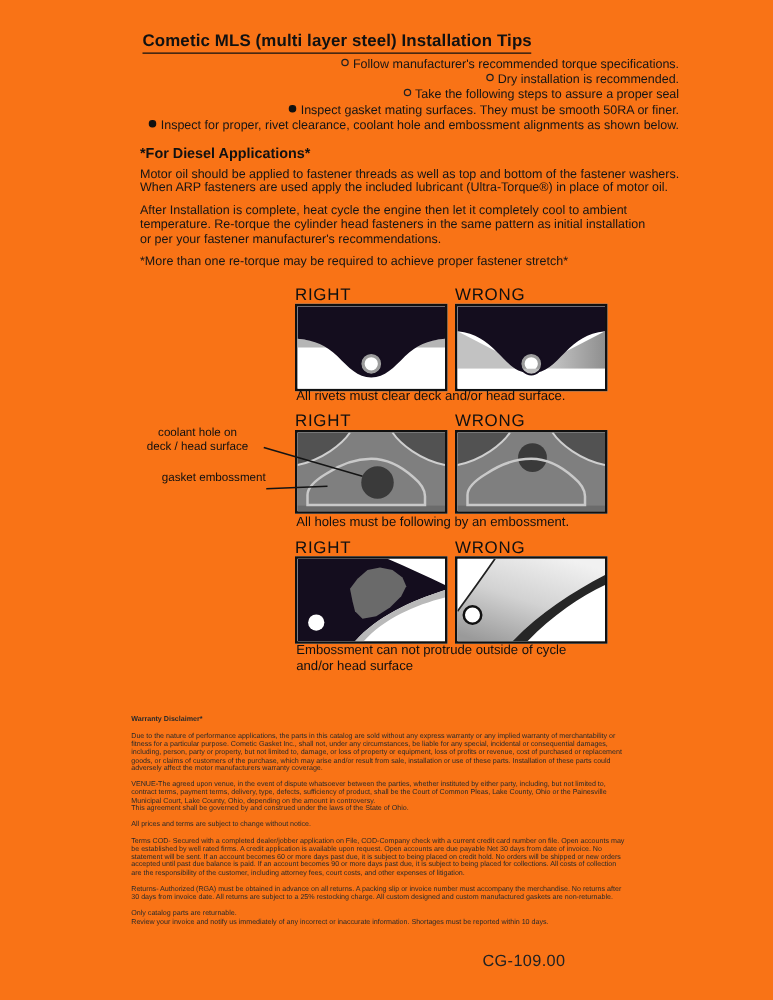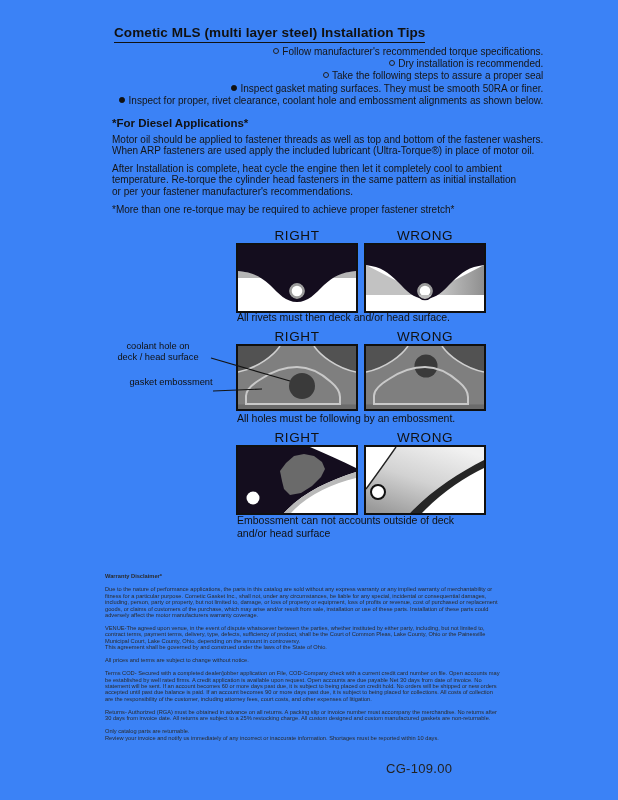--- a/index.html
+++ b/index.html
@@ -1,17 +1,17 @@
 <!DOCTYPE html>
 <html><head>
 <meta charset="utf-8">
 <style>
   html,body{margin:0;padding:0;background:#e8e8e8;}
   .page{
-    position:relative;width:618px;height:800px;background:#3b82f6;
+    position:relative;width:618px;height:800px;background:#f97316;
     font-family:"Liberation Sans","DejaVu Sans",sans-serif;color:#1b1b1b;
     overflow:hidden;margin:0 auto;
   }
   .abs{position:absolute;}
   .prewrap{white-space:pre-line;}
   
   .title{
     left:114px;top:25px;font-size:13.5px;font-weight:bold;color:#111;
     border-bottom:1.6px solid #111;padding-bottom:2px;letter-spacing:.1px;
   }
@@ -24,21 +24,21 @@
   }
   .sub .brow{margin-left:13px;}
   .sub .bmark{background:#111;border-color:#111;width:3.6px;height:3.6px;margin-right:4px;}
   
   .dieselhead{left:112px;top:117px;font-size:11.5px;font-weight:bold;color:#111;}
   .para{font-size:10px;line-height:11.4px;color:#151515;}
   .p1{left:112px;top:134px;}
   .p2{left:112px;top:163px;}
   .p3{left:112px;top:204px;}
   
-  .dlabel{width:122px;text-align:center;font-size:13.5px;letter-spacing:.6px;color:#101010;}
+  .dlabel{width:122px;text-align:left;font-size:13.5px;letter-spacing:.6px;color:#101010;}
   .dbox{border:2px solid #101010;background:#fff;}
   .dbox svg{display:block;width:100%;height:100%;}
   .caption{font-size:10.5px;line-height:12.5px;color:#101010;}
   .annot{font-size:9.3px;line-height:10.8px;text-align:center;color:#101010;width:106px;}
   .footer{left:386px;top:761px;font-size:13px;letter-spacing:.3px;color:#222;}
   
   .warranty{left:105px;top:573px;width:424px;font-size:5.7px;line-height:6.4px;color:#2a2a2a;}
   .warranty h4{margin:0 0 7px 0;font-size:5.7px;}
   .warranty p{margin:0 0 6.6px 0;}
 </style>
@@ -111,21 +111,21 @@
       <polygon points="0,20 58,50 0,50" fill="#c2c2c2"></polygon>
       <polygon points="118,20 60,50 118,50" fill="url(#g1w)"></polygon>
       <rect y="50" width="118" height="16" fill="#ffffff"></rect>
       <path d="M0,0 H118 V20 C103,22 96,27 86,37 C77,46 71,53.5 59,53.5 C47,53.5 41,46 32,37 C22,27 15,22 0,20 Z" fill="#140d1e"></path>
       <circle cx="59" cy="46" r="6.8" fill="#ffffff" stroke="#9c9c9c" stroke-width="3"></circle>
       <rect x="49" y="50" width="20" height="8" fill="#bdbdbd" clip-path="url(#c1w)"></rect>
       <circle cx="59" cy="46" r="8.6" fill="none" stroke="#140d1e" stroke-width="1.4"></circle>
     </svg>
   </div>
 
-  <div class="abs caption" style="left:237px;top:311px;">All rivets must then deck and/or head surface.</div>
+  <div class="abs caption" style="left:237px;top:311px;">All rivets must clear deck and/or head surface.</div>
 
   <div class="abs dlabel" style="left:236px;top:329px;">RIGHT</div>
   <div class="abs dlabel" style="left:364px;top:329px;">WRONG</div>
 
   <div class="abs annot prewrap" style="left:105px;top:341px;">coolant hole on
 deck / head surface</div>
   <div class="abs annot" style="left:118px;top:377px;">gasket embossment</div>
 
   <div class="abs dbox" style="left:236px;top:344px;width:118px;height:63px;">
     <svg viewBox="0 0 118 63" preserveAspectRatio="none">
@@ -183,21 +183,21 @@
         </linearGradient>
       </defs>
       <rect width="118" height="66" fill="#ffffff"></rect>
       <path d="M30,0 H118 V13 C93,26 66,43 44,66 L0,66 L0,42 C11,27 21,13 30,0 Z" fill="url(#g3w)"></path>
       <path d="M30,0 C21,13 11,27 0,42" fill="none" stroke="#222222" stroke-width="1.4"></path>
       <path d="M118,13 C93,26 66,43 44,66 L56,66 C76,45 99,30 118,21 Z" fill="#262626"></path>
       <circle cx="12" cy="45" r="7" fill="#ffffff" stroke="#111111" stroke-width="2"></circle>
     </svg>
   </div>
 
-  <div class="abs caption prewrap" style="left:237px;top:514px;">Embossment can not accounts outside of deck
+  <div class="abs caption prewrap" style="left:237px;top:514px;">Embossment can not protrude outside of cycle
 and/or head surface</div>
 
   <div class="abs warranty">
     <h4>Warranty Disclaimer*</h4>
     <p class="prewrap">Due to the nature of performance applications, the parts in this catalog are sold without any express warranty or any implied warranty of merchantability or
 fitness for a particular purpose.  Cometic Gasket Inc., shall not, under any circumstances, be liable for any special, incidental or consequential damages,
 including, person, party or property, but not limited to, damage, or loss of property or equipment, loss of profits or revenue, cost of purchased or replacement
 goods, or claims of customers of the purchase, which may arise and/or result from sale, installation or use of these parts.  Installation of these parts could
 adversely affect the motor manufacturers warranty coverage.</p>
     <p class="prewrap">VENUE-The agreed upon venue, in the event of dispute whatsoever between the parties, whether instituted by either party, including, but not limited to,

